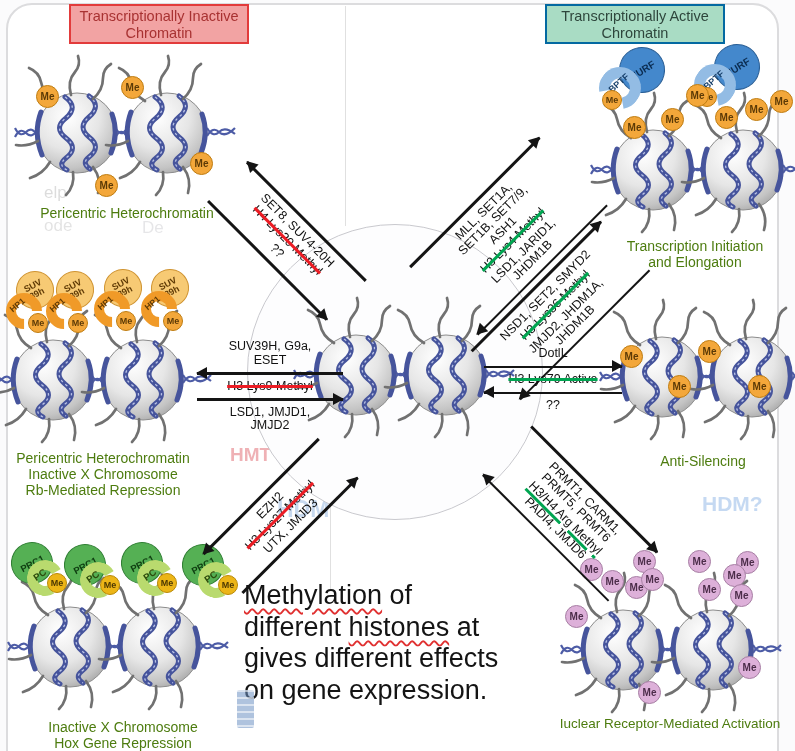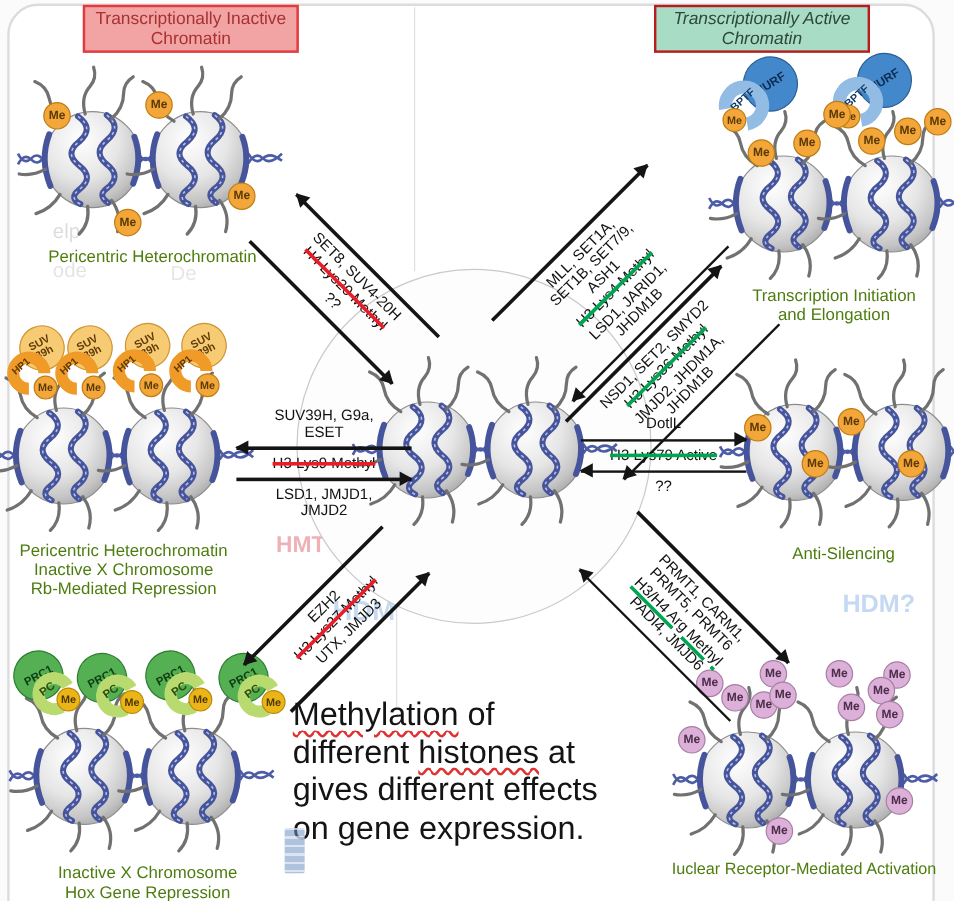--- a/index.html
+++ b/index.html
@@ -9,21 +9,21 @@
 
   .frame { position:absolute; left:6px; top:3px; width:773px; height:940px;
            border:2px solid #dcdcde; border-radius:26px; background:#ffffff; }
 
   .bigcircle { position:absolute; left:247px; top:224px; width:296px; height:296px;
                border:1.5px solid #c9c9ce; border-radius:50%; background:#fdfdfe; }
 
   .hbox { position:absolute; top:4px; width:180px; height:40px; padding-top:2px; text-align:center;
           font-size:14.5px; line-height:17px; white-space:pre-line; z-index:6; }
   .hbox.red   { left:69px;  background:#f2a3a3; border:2px solid #e23b3b; color:#a83232; }
-  .hbox.green { left:545px; background:#a9dcc4; border:2px solid #b91c1c; color:#2e463c;font-style:italic; }
+  .hbox.green { left:545px; background:#a9dcc4; border:2px solid #0369a1; color:#2e463c; }
 
   .cluster-label { position:absolute; text-align:center; font-size:14px; line-height:16px;
                    color:#4d7c0f; white-space:pre-line; z-index:3; }
 
   .nuc { position:absolute; width:220px; height:170px; overflow:visible; z-index:1; }
 
   .me { position:absolute; width:23px; height:23px; border-radius:50%; display:flex; align-items:center;
         justify-content:center; font-size:10px; font-weight:700; z-index:2; }
   .me.or { background:#f3a73a; border:1.5px solid #bf7d12; color:#5c3a06; }
   .me.pk { background:#ddb0d9; border:1.5px solid #a77fa4; color:#4c2d4a; }

